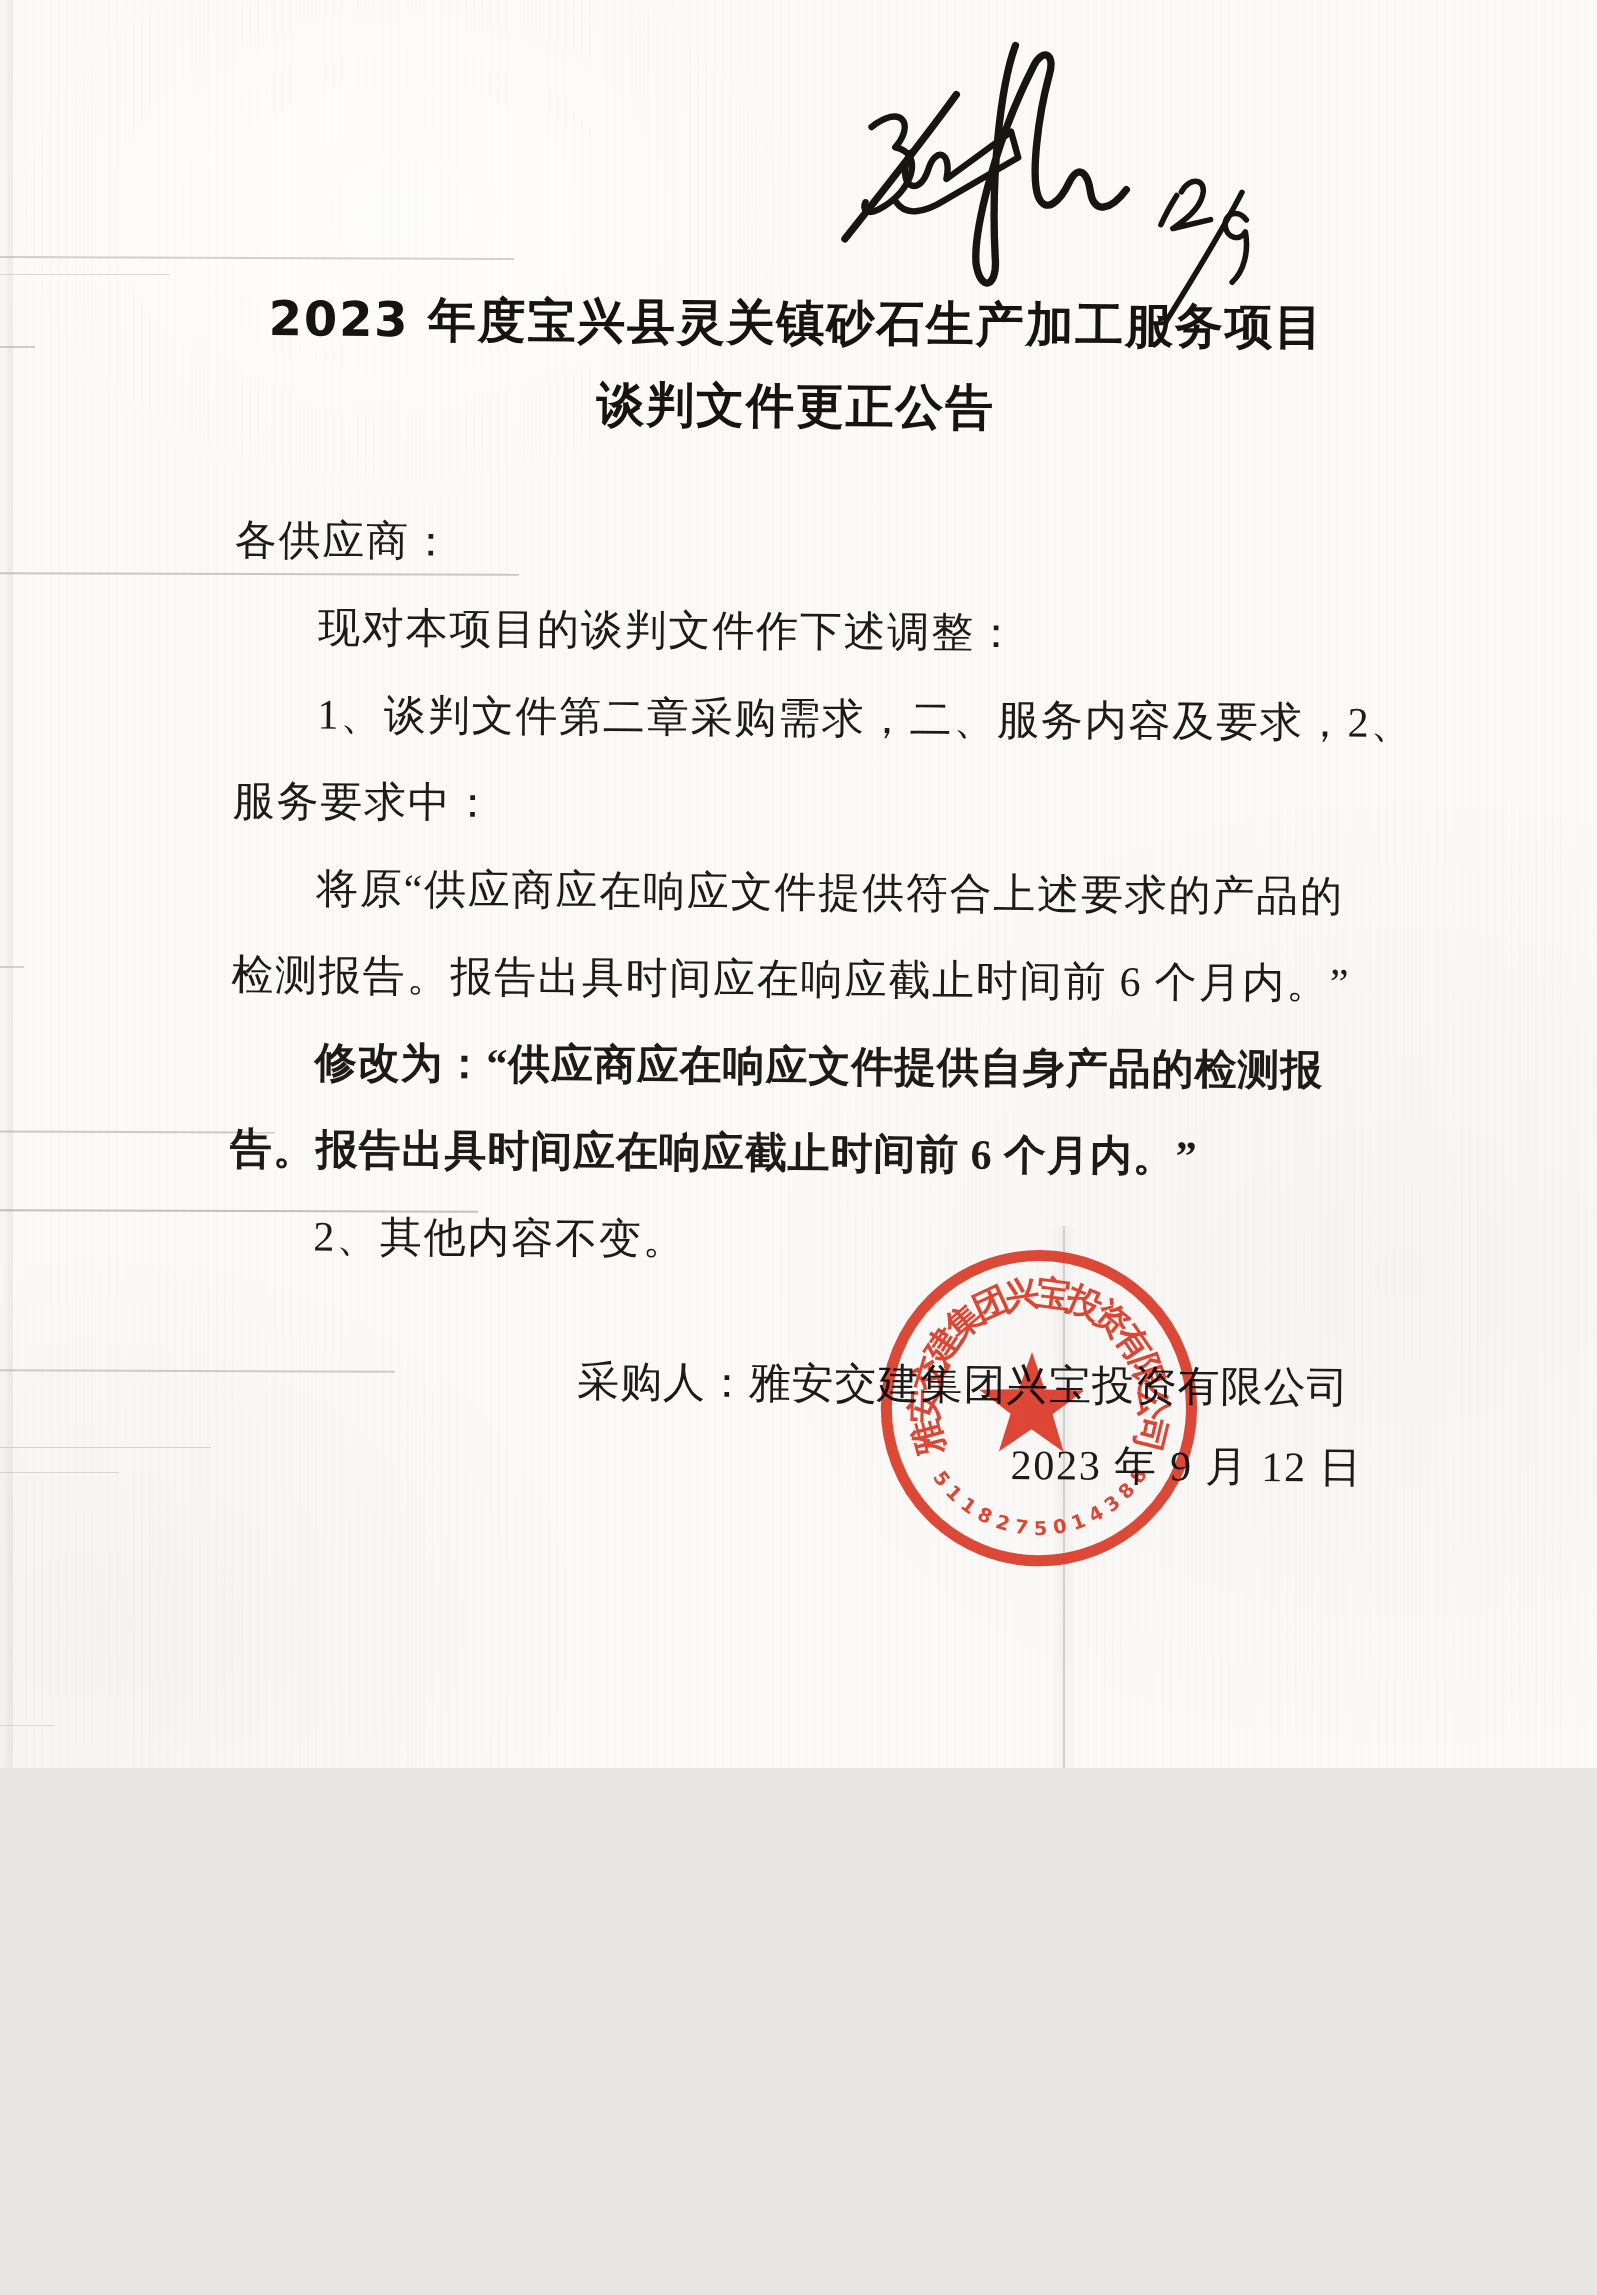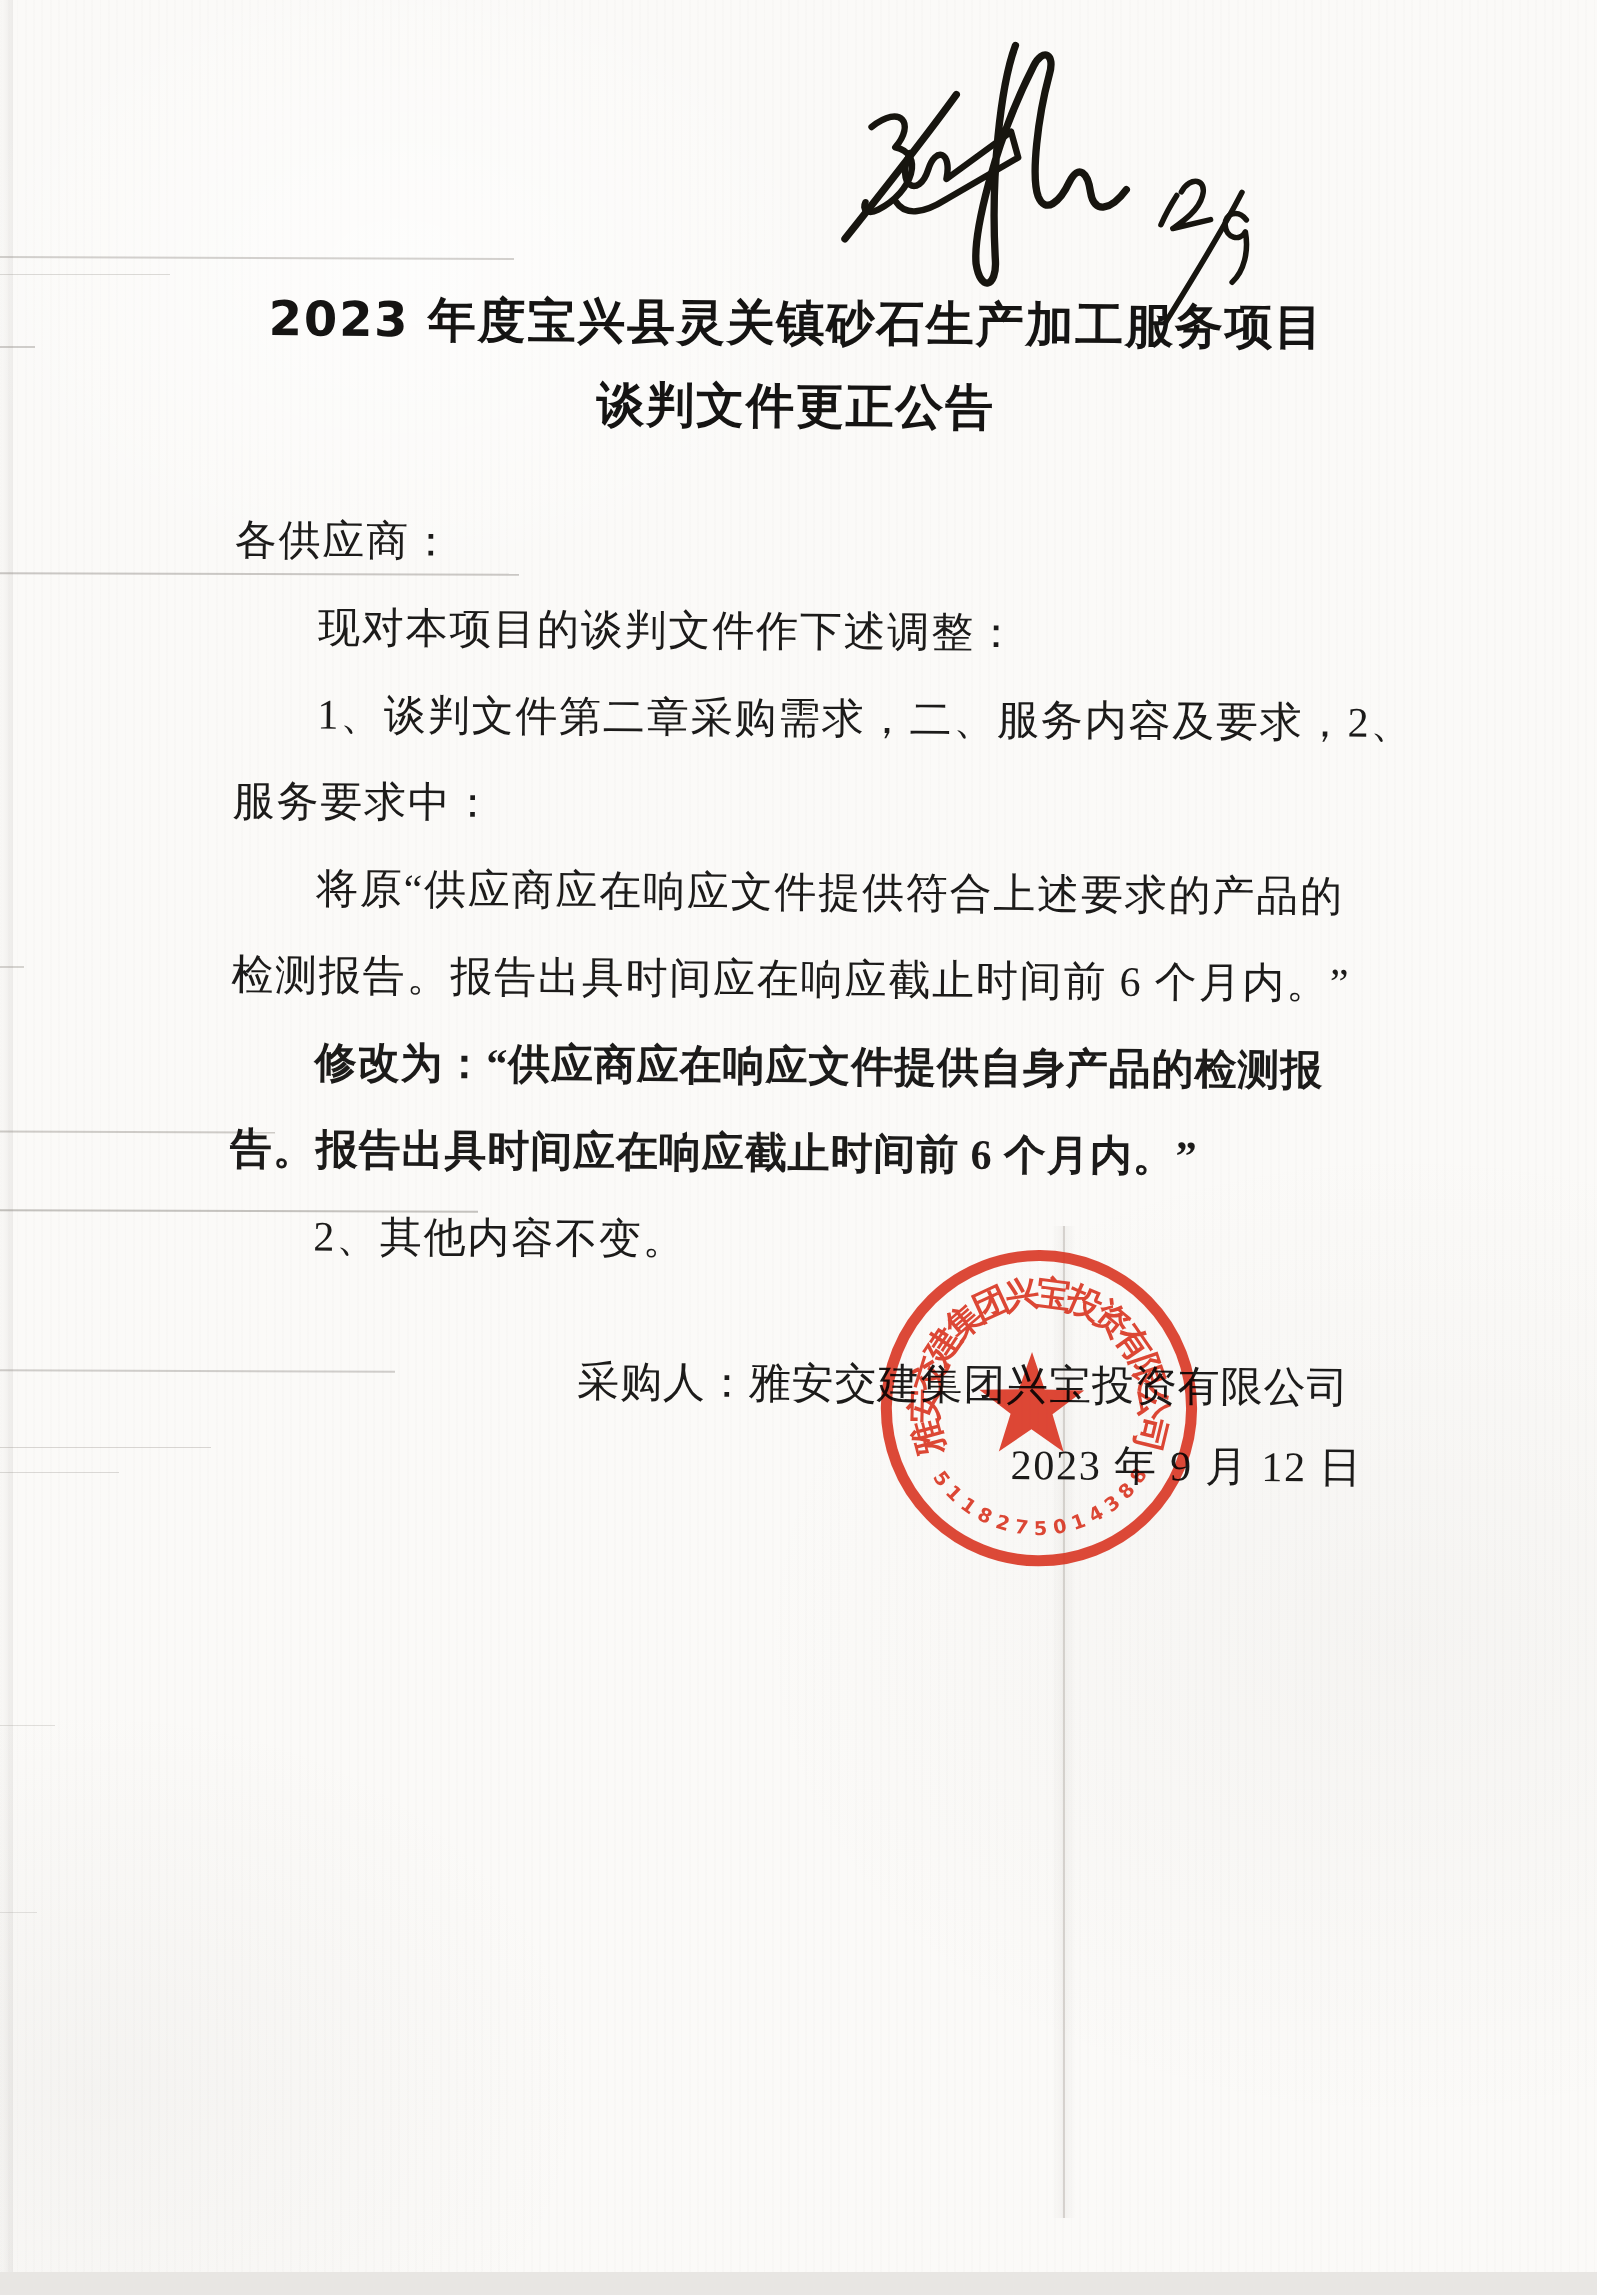--- a/index.html
+++ b/index.html
@@ -1,18 +1,18 @@
 <!DOCTYPE html>
 <html style="font-size:14.7px"><head>
 <meta charset="utf-8">
 <style>
   html,body{margin:0;padding:0;background:#e8e6e3;}
   .page{
     position:relative;
-    width:1598px;height:2272px;
+    width:1598px;height:1768px;
     margin:0 auto;
     background:#fbfaf8;
     overflow:hidden;
     font-family:"Liberation Serif", serif;
     color:#1c1b1a;
   }
   
   .texture{
     position:absolute;inset:0;pointer-events:none;
     background:

